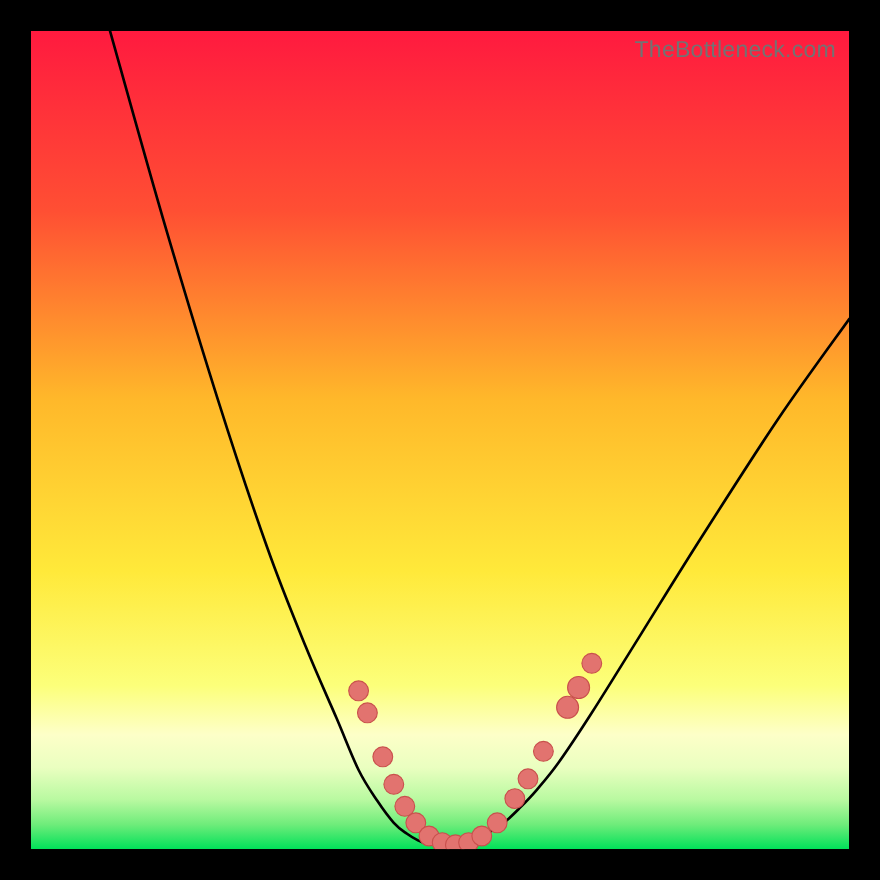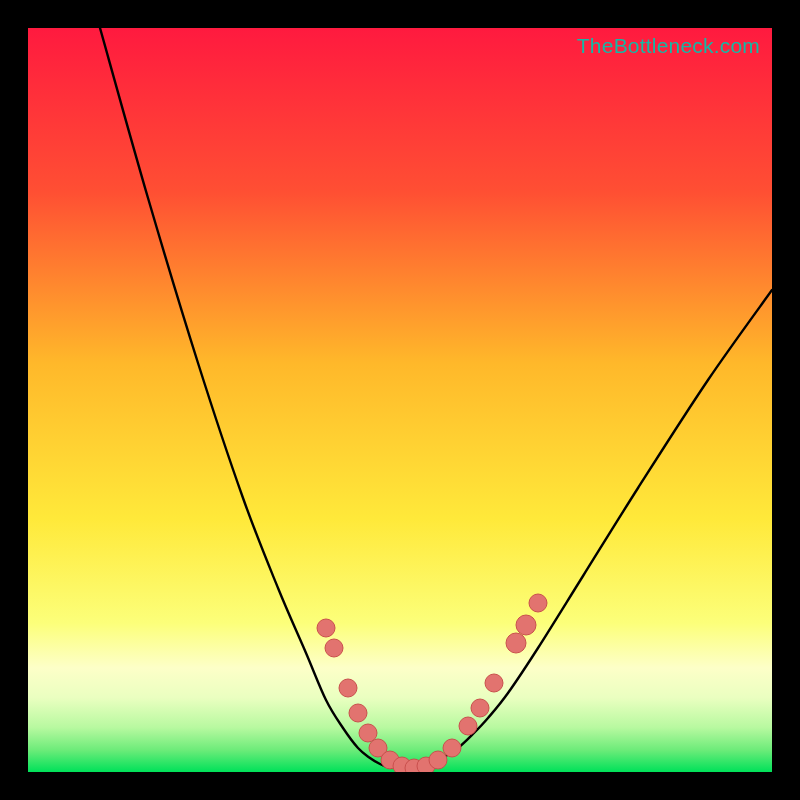--- a/index.html
+++ b/index.html
@@ -26,21 +26,21 @@
     overflow: hidden;
   }
   .gradient-bg {
     position: absolute;
     inset: 0;
   }
   .watermark {
     position: absolute;
     top: 6px;
     right: 12px;
-    color: #14b8a6;
+    color: #737373;
     font-size: 21px;
     font-weight: 500;
     letter-spacing: 0.2px;
     user-select: none;
   }
   svg {
     position: absolute;
     inset: 0;
   }
 </style>

